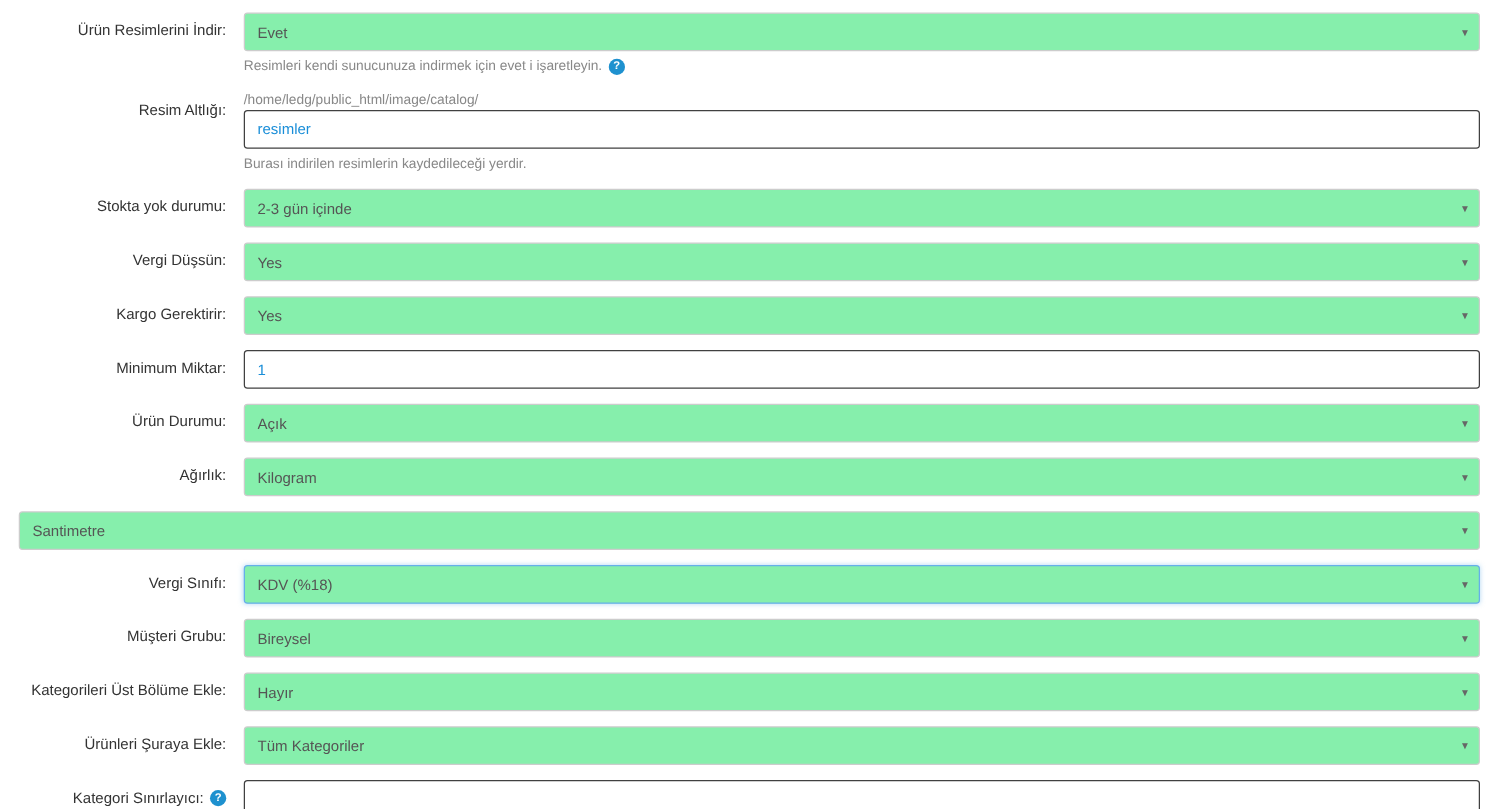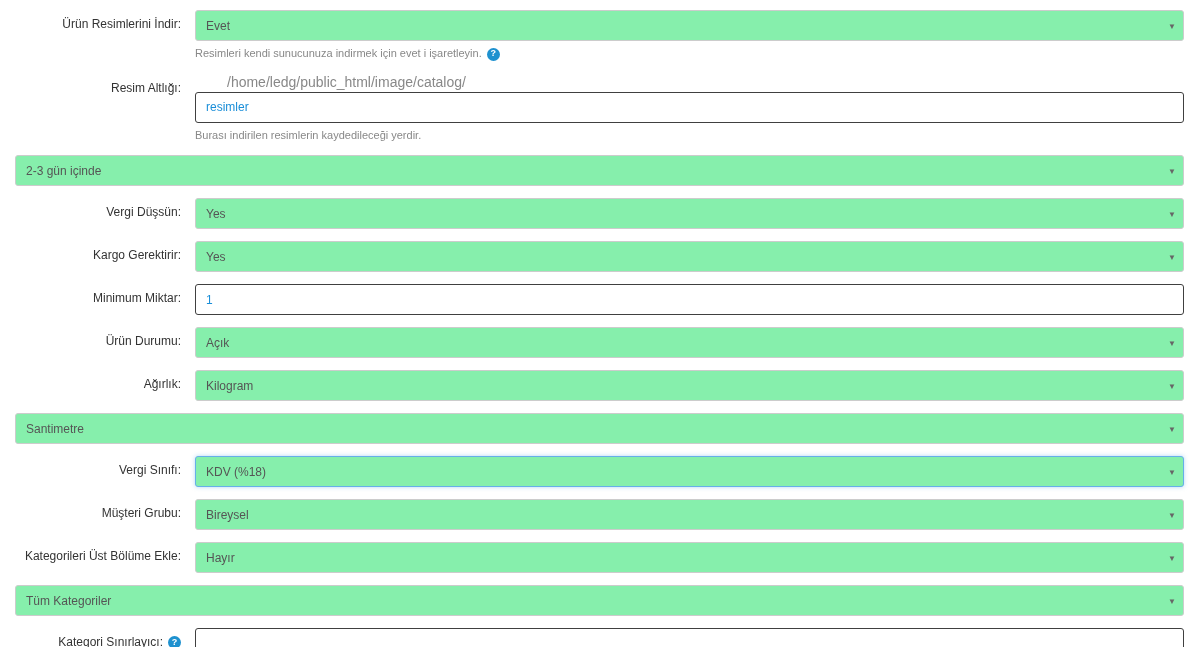--- a/index.html
+++ b/index.html
@@ -76,23 +76,22 @@
       color: #999;
     }
     .help-text {
       color: #888;
       font-size: 11px;
       margin-top: 4px;
       line-height: 1.5;
     }
     .path-text {
       color: #888;
-      font-size: 14px;
+      font-size: 11px;
       margin-bottom: 2px;
-      margin-left: 32px;
     }
     .help-icon {
       display: inline-flex;
       align-items: center;
       justify-content: center;
       width: 13px;
       height: 13px;
       border-radius: 50%;
       background: #1e91cf;
       color: #fff;
@@ -130,20 +129,21 @@
 <div class="form-row">
   <div class="form-label">Resim Altlığı:</div>
   <div class="form-control-wrap">
     <div class="path-text">/home/ledg/public_html/image/catalog/</div>
     <input type="text" class="form-input" value="resimler" style="">
     <div class="help-text">Burası indirilen resimlerin kaydedileceği yerdir.</div>
   </div>
 </div>
 
 <div class="form-row">
+  <div class="form-label">Stokta yok durumu:</div>
   <div class="form-control-wrap">
     <div class="select-wrap">
       <select class="form-select">
         <option>2-3 gün içinde</option>
       </select>
       <span class="select-arrow">▼</span>
     </div>
   </div>
 </div>
 
@@ -243,20 +243,21 @@
     <div class="select-wrap">
       <select class="form-select">
         <option>Hayır</option>
       </select>
       <span class="select-arrow">▼</span>
     </div>
   </div>
 </div>
 
 <div class="form-row">
+  <div class="form-label">Ürünleri Şuraya Ekle:</div>
   <div class="form-control-wrap">
     <div class="select-wrap">
       <select class="form-select">
         <option>Tüm Kategoriler</option>
       </select>
       <span class="select-arrow">▼</span>
     </div>
   </div>
 </div>
 

